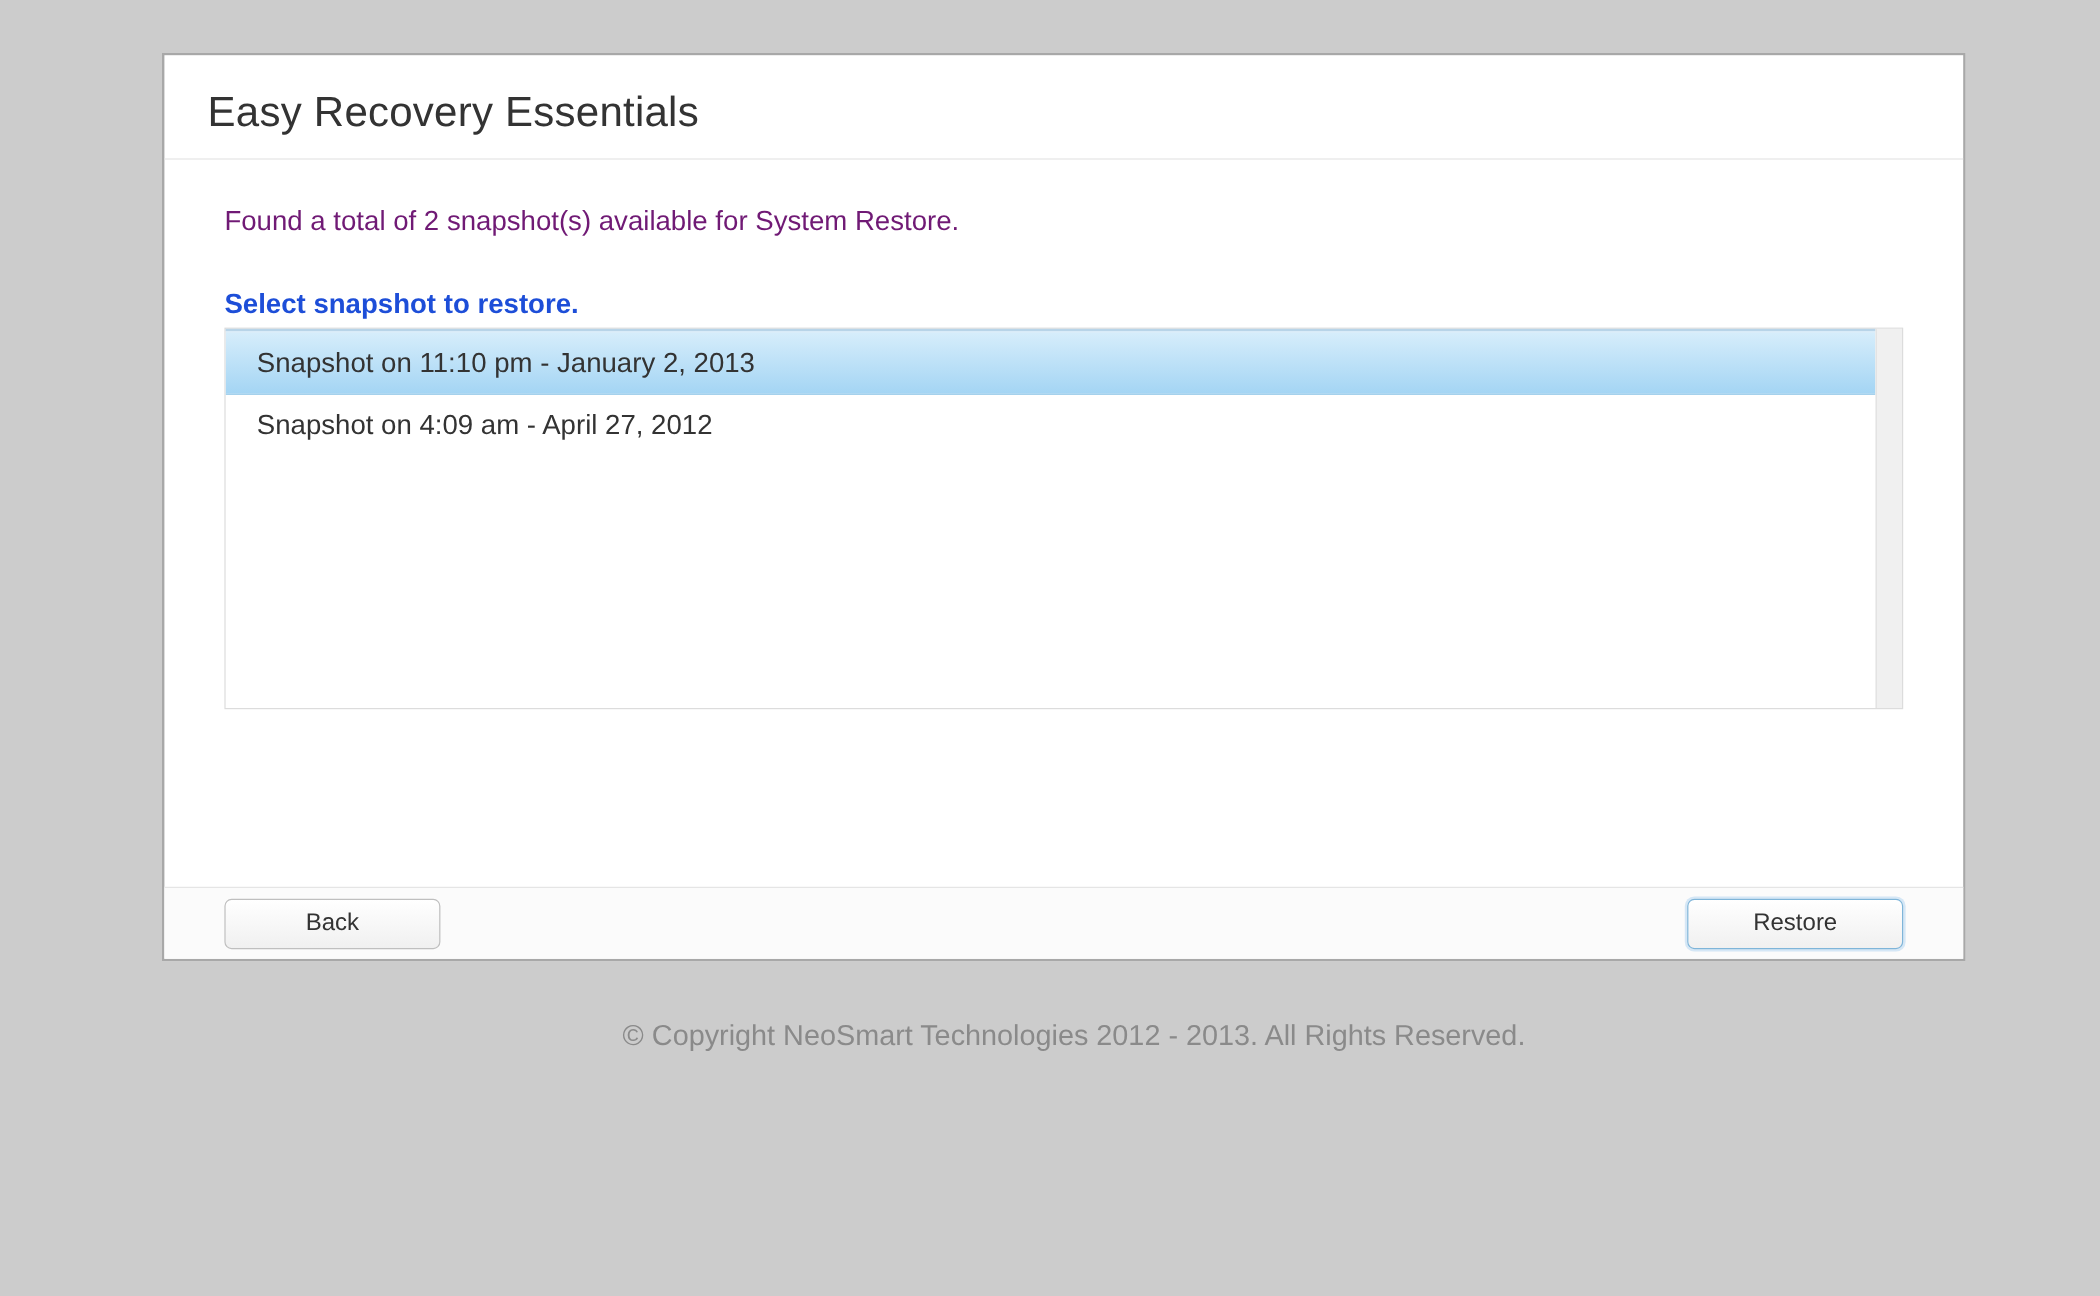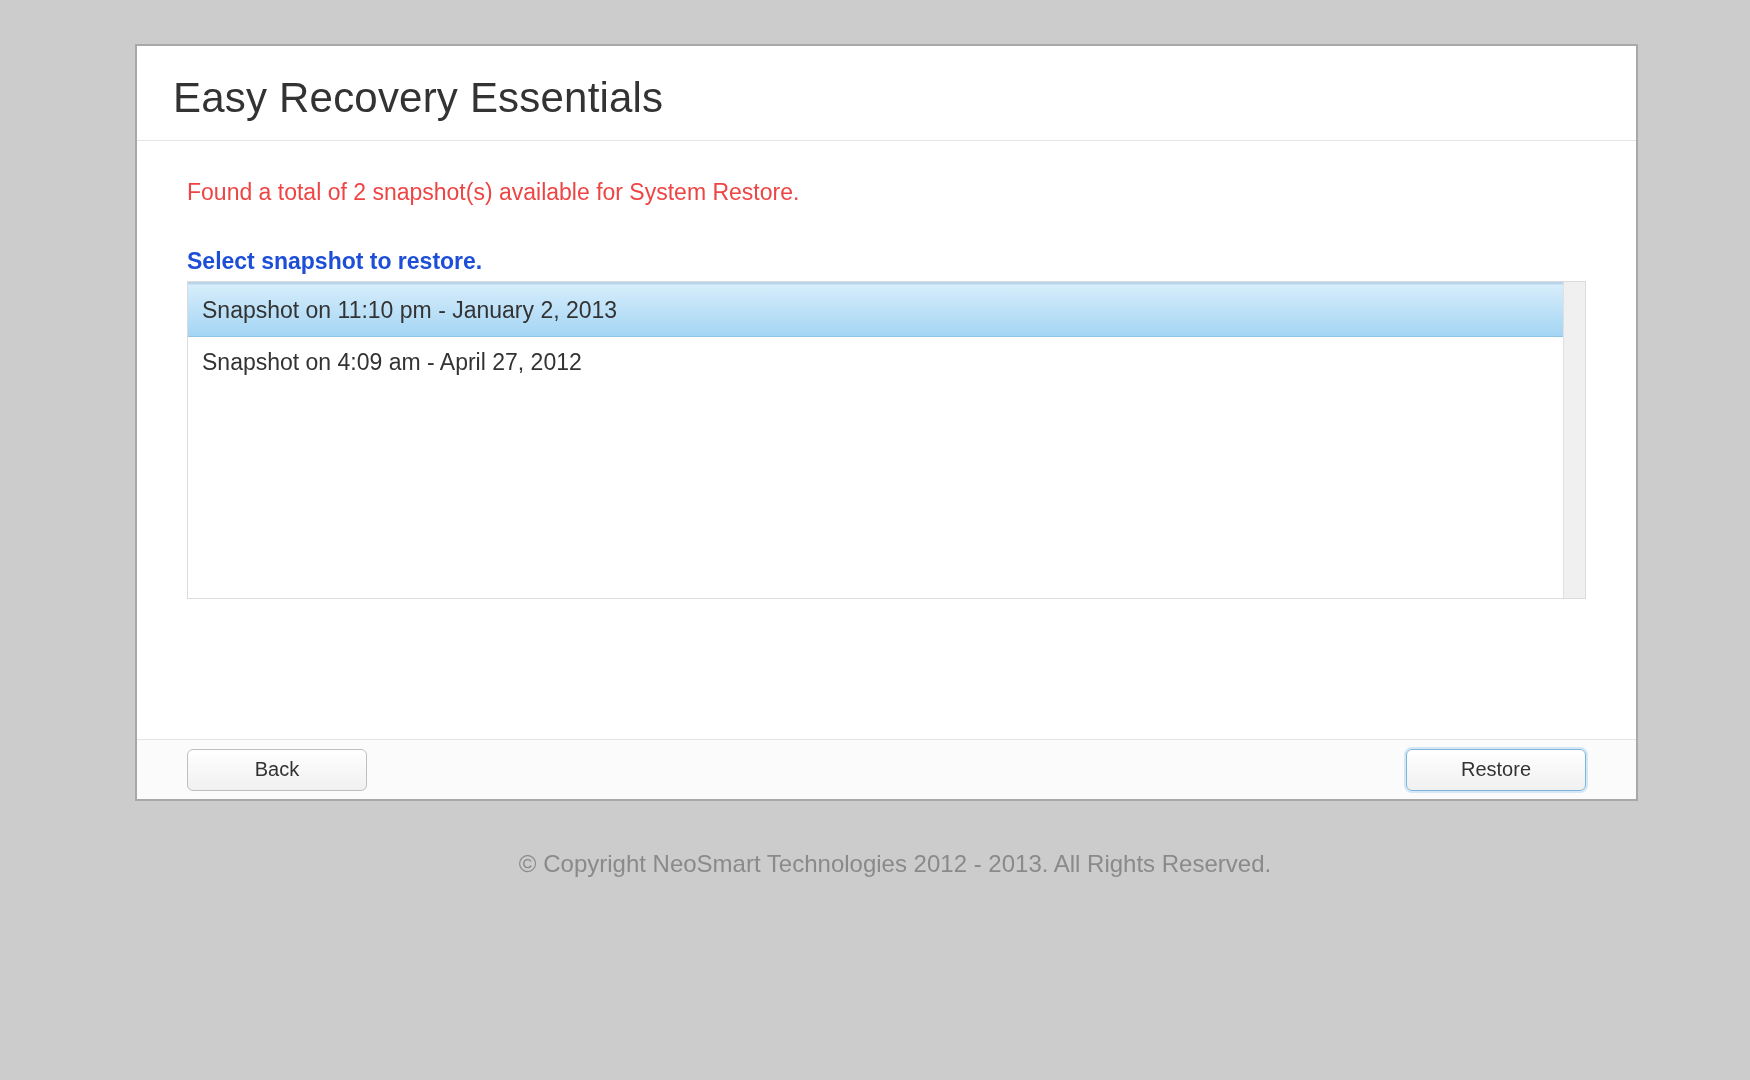--- a/index.html
+++ b/index.html
@@ -20,34 +20,34 @@
       background: #ffffff;
       border: 2px solid #a8a8a8;
       display: flex;
       flex-direction: column;
     }
     .header {
       padding: 28px 36px 18px 36px;
       border-bottom: 1px solid #e5e5e5;
     }
     .title {
-      font-size: 42px;
+      font-size: 35px;
       font-weight: 300;
       color: #333333;
       letter-spacing: 0.2px;
     }
     .content {
       flex: 1;
       padding: 38px 50px 20px 50px;
       display: flex;
       flex-direction: column;
     }
     .status-text {
       font-size: 23px;
-      color: #ef4444;
+      color: #701a75;
       font-weight: 400;
       margin-bottom: 42px;
     }
     .prompt-text {
       font-size: 23px;
       font-weight: 600;
       color: #1d4ed8;
       margin-bottom: 6px;
     }
     .list-container {
@@ -56,21 +56,21 @@
       background: #ffffff;
       height: 318px;
       display: flex;
     }
     .list-items {
       flex: 1;
       overflow: hidden;
       border-top: 2px solid #b8d4e8;
     }
     .list-item {
-      padding: 12px 14px;
+      padding: 12px 26px;
       font-size: 23px;
       color: #333333;
       cursor: pointer;
       border-bottom: 1px solid transparent;
     }
     .list-item.selected {
       background: linear-gradient(to bottom, #d6edfb 0%, #a4d5f4 100%);
       border-top: 1px solid #c8e3f5;
       border-bottom: 1px solid #8fc6e8;
     }

